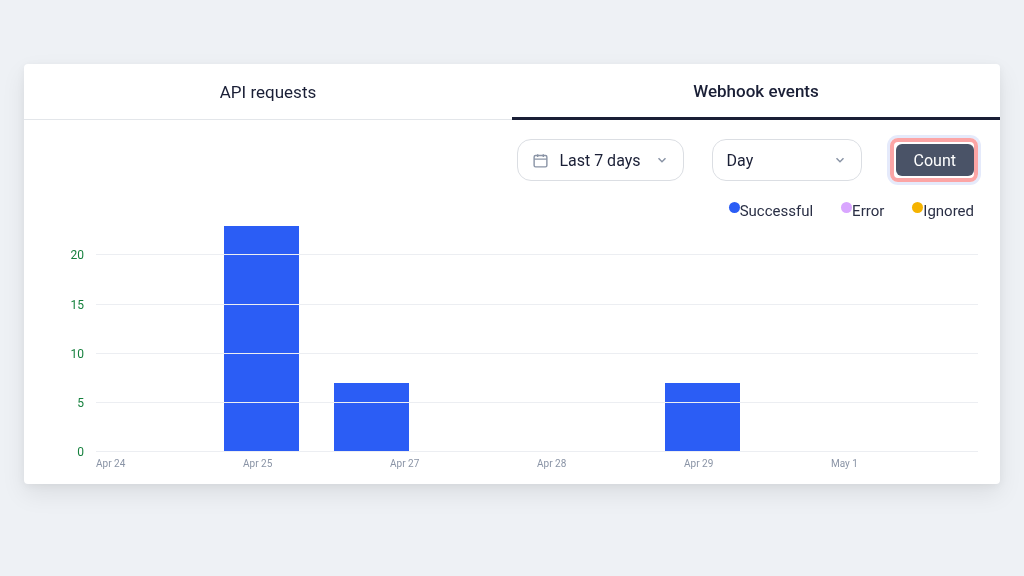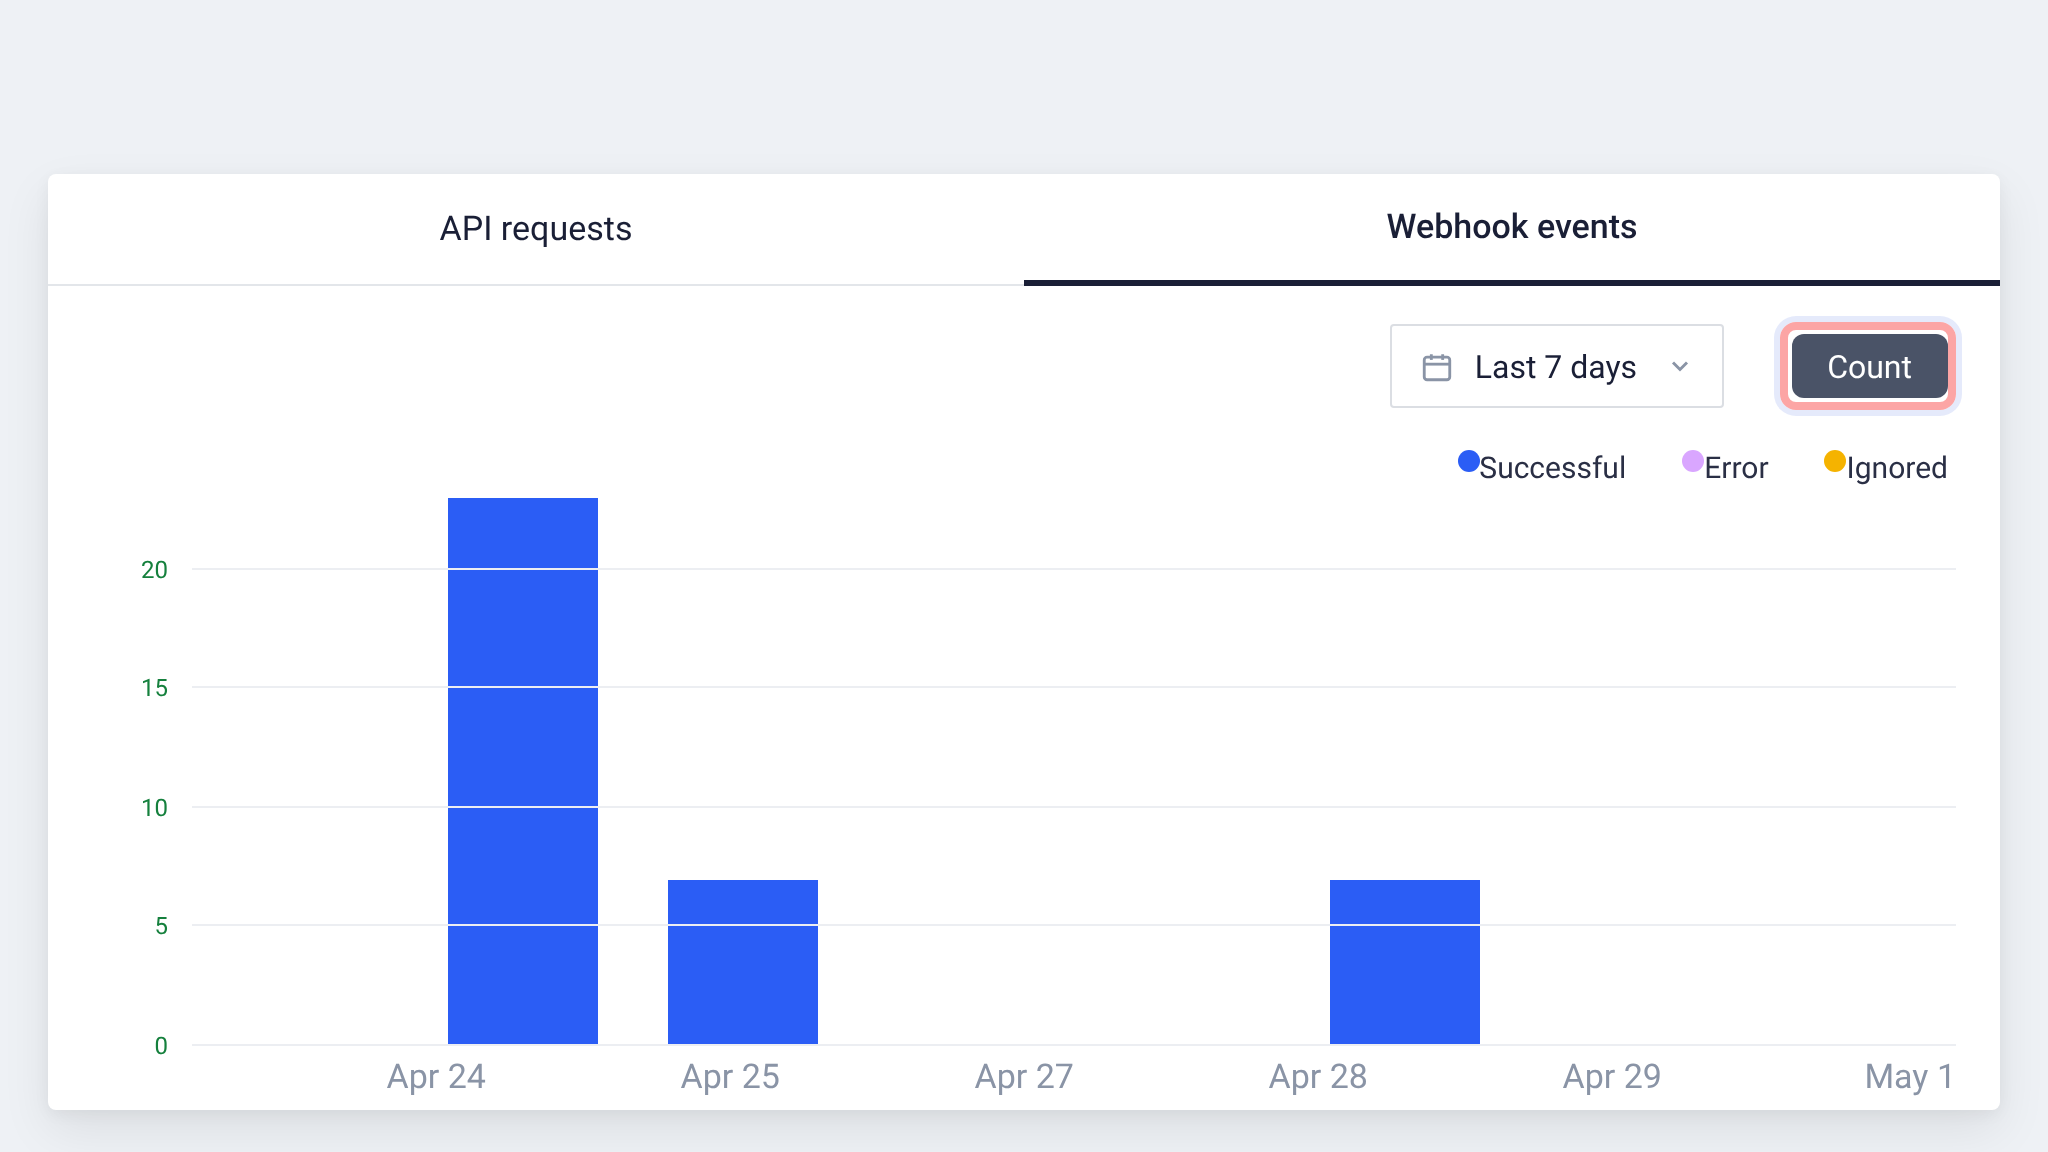--- a/index.html
+++ b/index.html
@@ -9,25 +9,24 @@
       width: 1024px;
       height: 576px;
       overflow: hidden;
       padding: 64px 24px 0 24px;
     }
     .card {
       background: #fff;
       border-radius: 4px;
       box-shadow: 0 10px 25px rgba(0,0,0,0.08), 0 2px 8px rgba(0,0,0,0.05);
       width: 100%;
-      height: 468px;
+      height: 420px;
       display: flex;
       flex-direction: column;
       overflow: hidden;
-      margin-top: 23px;
     }
     
     .tabs {
       display: flex;
       height: 56px;
     }
     .tab {
       flex: 1;
       display: flex;
       align-items: center;
@@ -47,21 +46,21 @@
       gap: 28px;
       align-items: center;
       justify-content: flex-end;
       padding: 18px 22px 8px 22px;
     }
     .btn {
       display: flex;
       align-items: center;
       gap: 10px;
       border: 1px solid #dbdee3;
-      border-radius: 2px;
+      border-radius: 14px;
       background: #fff;
       height: 42px;
       padding: 0 14px;
       font-size: 16px;
       color: #1a1f36;
       cursor: pointer;
     }
     .btn .chev { margin-left: 4px; }
     .seg {
       display: flex;
@@ -140,22 +139,22 @@
     }
     .x-axis {
       position: absolute;
       left: 50px; right: 0;
       bottom: 0;
       height: 22px;
       display: flex;
     }
     .x-tick {
       flex: 1;
-      text-align: right;
-      font-size: 17px;
+      text-align: left;
+      font-size: 10px;
       color: #8a94a6;
       padding-top: 6px;
     }
     .bars {
       position: absolute;
       left: 0; right: 0; bottom: 0; top: 0;
       display: flex;
     }
     .bar-slot {
       flex: 1;
@@ -198,20 +197,26 @@
         <line x1="3" y1="10" x2="21" y2="10"></line>
         <line x1="8" y1="3" x2="8" y2="7"></line>
         <line x1="16" y1="3" x2="16" y2="7"></line>
       </svg>
       <span>Last 7 days</span>
       <svg class="ico-chev chev" viewBox="0 0 24 24" fill="none" stroke="currentColor" stroke-width="2.5">
         <polyline points="6 9 12 15 18 9"></polyline>
       </svg>
     </div>
 
+    <div class="btn" style="min-width:150px;justify-content:space-between;">
+      <span>Day</span>
+      <svg class="ico-chev" viewBox="0 0 24 24" fill="none" stroke="currentColor" stroke-width="2.5">
+        <polyline points="6 9 12 15 18 9"></polyline>
+      </svg>
+    </div>
 
     <div class="seg">
       <div class="seg-btn active">
         <span>Count</span>
       </div>
     </div>
   </div>
 
   <div class="legend">
     <div class="legend-item">

